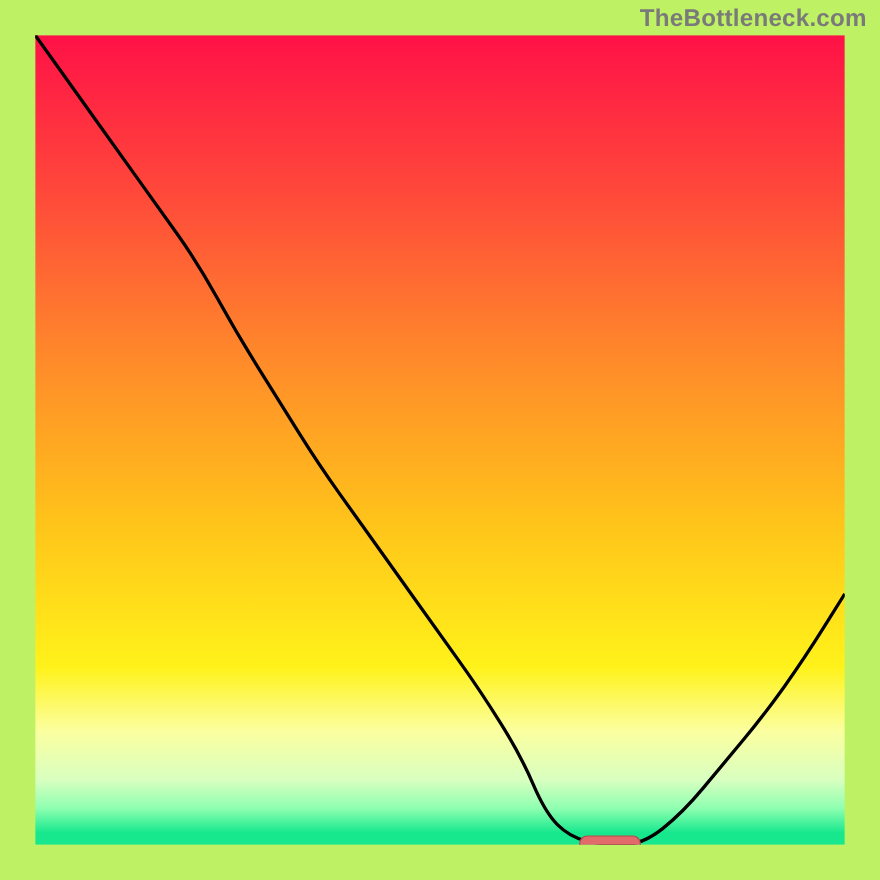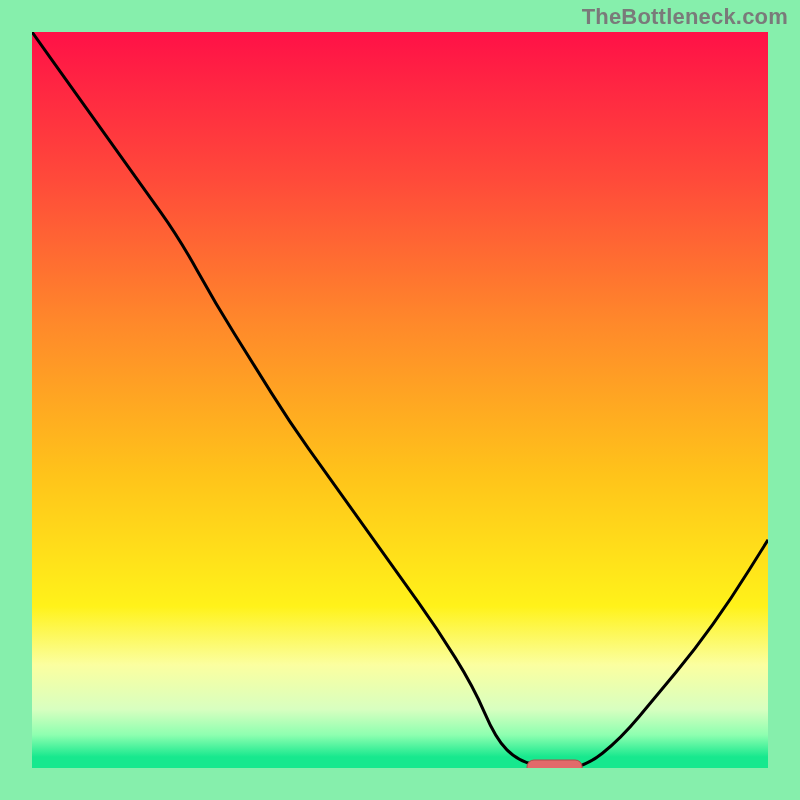--- a/index.html
+++ b/index.html
@@ -9,21 +9,21 @@
     height: 800px;
     background: #000;
     overflow: hidden;
   }
   .frame {
     position: absolute;
     left: 0;
     top: 0;
     width: 800px;
     height: 800px;
-    background: #86efac;
+    background: #bef264;
   }
   .watermark {
     position: absolute;
     top: 4px;
     right: 12px;
     font-family: Arial, Helvetica, sans-serif;
     font-size: 22px;
     font-weight: 600;
     color: #7a7a7a;
     letter-spacing: 0.2px;

